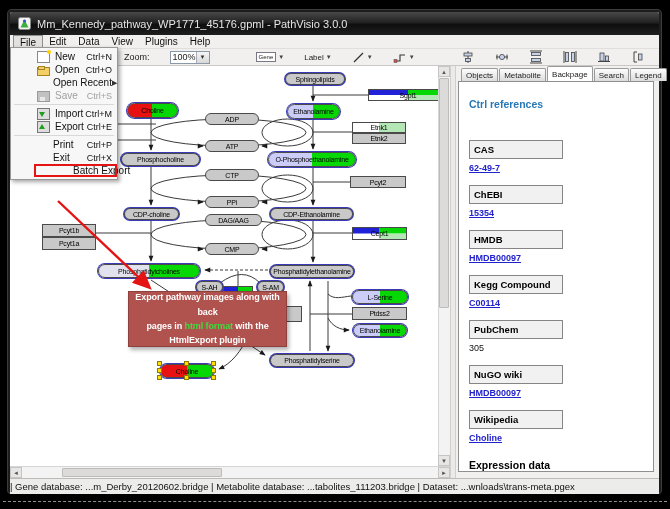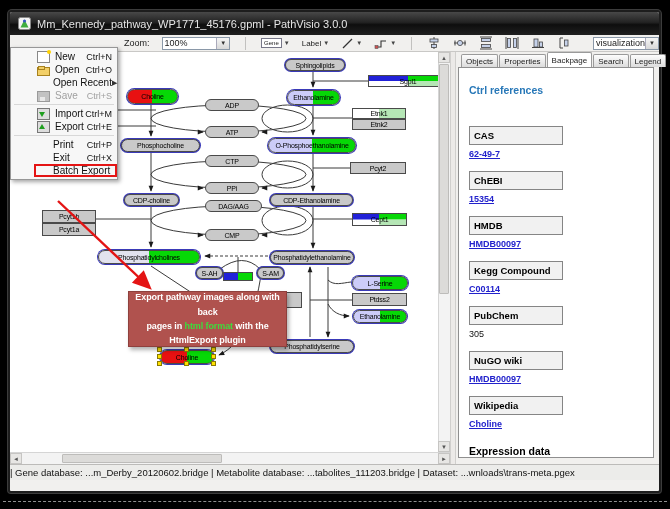--- a/index.html
+++ b/index.html
@@ -11,21 +11,21 @@
           border:2px solid #1d1d1d;box-sizing:border-box;border-radius:4px 4px 3px 3px;
           box-shadow:0 0 0 1px #3c3c3c;}
   .titlebar{height:23px;background:linear-gradient(#484848,#232323 45%,#0e0e0e 55%,#1f1f1f);
             border-radius:2px 2px 0 0;display:flex;align-items:center;gap:6px;padding:0 8px;
             color:#e6e6e6;font-size:11px;white-space:nowrap;}
   .menubar{height:14px;background:#f1f0ee;display:flex;align-items:stretch;font-size:10px;color:#111;
            border-bottom:1px solid #e0dfdd;box-sizing:border-box;padding-left:3px;}
   .mb-item{display:flex;align-items:center;padding:0 6px;}
   .mb-item.active{background:#e2e1df;border:1px solid #8f8f8f;border-bottom:none;}
   .toolbar{height:17px;display:flex;align-items:center;font-size:9px;color:#222;
-           border-bottom:1px solid #c9c8c6;box-sizing:border-box;padding-left:114px;gap:12px;background:#f1f0ee;}
+           border-bottom:1px solid #c9c8c6;box-sizing:border-box;padding-left:114px;gap:20px;background:#f1f0ee;}
   .combo{background:#fff;border:1px solid #8a98a8;height:13px;display:flex;align-items:center;
          font-size:9px;box-sizing:border-box;padding-left:2px;}
   .combo .dd{margin-left:auto;width:12px;align-self:stretch;background:linear-gradient(#f5f5f5,#d8d8d8);
              border-left:1px solid #aab;display:flex;align-items:center;justify-content:center;
              font-size:6px;color:#333;}
   .tsep{width:1px;height:13px;background:#c2c1bf;margin:0 3px;}
   .tbtn{display:flex;align-items:center;gap:1px;font-size:8px;color:#222;}
   .dda{font-size:6px;color:#444;margin-left:1px;}
   .genebox{border:1px solid #778;background:#fff;font-size:6px;padding:1px 2px;line-height:1;}
   .aicon{display:flex;align-items:center;justify-content:center;width:17px;height:14px;}
@@ -62,21 +62,21 @@
   .bp-footer{font-weight:bold;font-size:10.5px;color:#000;margin-top:16px;}
 
   .statusbar{height:15px;background:#ececea;border-top:1px solid #bcbbb9;font-size:9.5px;color:#111;
              display:flex;align-items:center;padding-left:0;white-space:nowrap;overflow:hidden;}
 
   
   .filemenu{position:absolute;left:10px;top:47px;width:108px;background:#f7f7f7;border:1px solid #979797;
             box-shadow:2px 2px 4px rgba(0,0,0,.35);z-index:50;padding:2px 0;box-sizing:border-box;}
   .mitem{height:13px;display:flex;align-items:center;font-size:10px;color:#111;padding:0 5px 0 3px;margin-left:23px;}
   .mitem.disabled .mlabel,.mitem.disabled .mshort{color:#a0a0a0;}
-  .mitem.hl{outline:2px solid #e41414;outline-offset:-2px;}
+  .mitem.hl{outline:2px solid #e41414;outline-offset:-2px;gap:20px;}
   .mlabel{flex:0 0 auto;}
   .mshort{margin-left:auto;font-size:9px;}
   .msub{margin-left:auto;font-size:7px;color:#333;}
   .msep{height:1px;background:#d8d8d8;margin:2px 3px;}
   .mi{width:11px;height:11px;margin-right:5px;position:relative;flex:0 0 11px;}
   .ic-new-document{background:#fff;border:1px solid #888;width:8px;height:10px;}
   .ic-new-document::after{content:"";position:absolute;right:-2px;top:-2px;width:4px;height:4px;background:#ffd200;border-radius:50%;}
   .ic-open-folder{background:#f2cf67;border:1px solid #a8821e;width:10px;height:7px;margin-top:3px;}
   .ic-open-folder::before{content:"";position:absolute;left:0;top:-2px;width:5px;height:2px;background:#f2cf67;border:1px solid #a8821e;}
   .ic-save-disk,.ic-save-as-disk{background:#8a97c0;border:1px solid #4a5575;width:9px;height:9px;margin-top:1px;}
@@ -112,20 +112,28 @@
 
     <div class="titlebar">
       <svg width="13" height="13" viewBox="0 0 13 13">
         <rect x="0.5" y="0.5" width="12" height="12" rx="2" fill="#f4f4f4" stroke="#888"></rect>
         <path d="M2.5 10.5 L6.5 2.5 L10.5 10.5 Z" fill="#3fae3f"></path>
         <circle cx="6.5" cy="4" r="1.6" fill="#3557c0"></circle>
       </svg>
       <span>Mm_Kennedy_pathway_WP1771_45176.gpml - PathVisio 3.0.0</span>
     </div>
 
+    <div class="menubar" id="menubar">
+        <div class="mb-item active">File</div>
+        <div class="mb-item">Edit</div>
+        <div class="mb-item">Data</div>
+        <div class="mb-item">View</div>
+        <div class="mb-item">Plugins</div>
+        <div class="mb-item">Help</div>
+      </div>
 
     <div class="toolbar">
       <span>Zoom:</span>
       <div class="combo" style="width:84px">
         <span>100%</span>
         <span class="dd">▼</span>
       </div>
       <span class="tsep"></span>
       <span class="tbtn">
         <span class="genebox">Gene</span>
@@ -292,21 +300,21 @@
         <div class="sarrow" style="left:0;top:0;height:11px">◄</div>
         <div class="sthumb" style="left:52px;top:1px;width:160px;height:9px"></div>
         <div class="sarrow" style="right:0;top:0;height:11px">►</div>
       </div>
 
       <div class="splitter"></div>
 
       <div class="panel">
         <div class="tabsrow" id="tabsrow">
             <div class="tab">Objects</div>
-            <div class="tab">Properties</div>
+            <div class="tab">Metabolite</div>
             <div class="tab active">Backpage</div>
             <div class="tab">Search</div>
             <div class="tab">Legend</div>
           </div>
         <div class="panel-box">
           <div class="bp-heading">Ctrl references</div>
           <div id="bp-sections">
               <div class="bp-section">
                 <div class="bp-hdr">CAS</div>
                 <div class="bp-val link">62-49-7</div>

